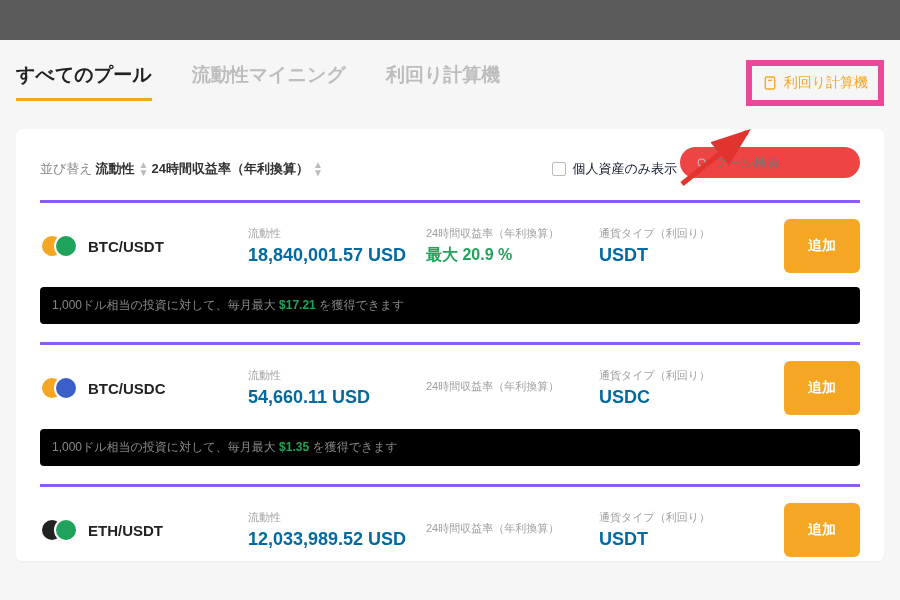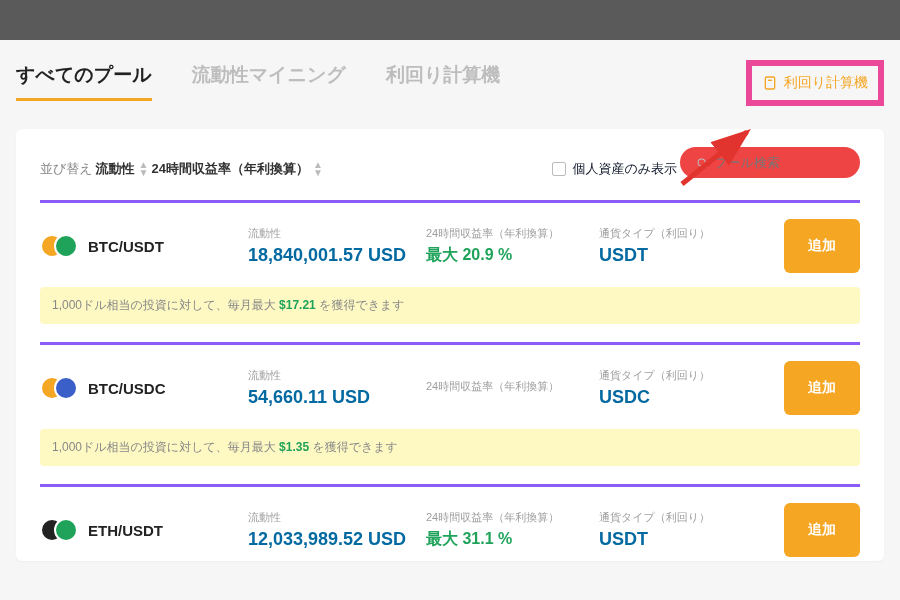--- a/index.html
+++ b/index.html
@@ -163,21 +163,21 @@
     background: #f5a623;
     color: #fff;
     border: none;
     padding: 18px 24px;
     border-radius: 6px;
     font-size: 14px;
     font-weight: 600;
     cursor: pointer;
   }
   .note {
-    background: #fef9c3;
+    background: #000000;
     border-radius: 4px;
     padding: 10px 12px;
     margin: 14px 0 18px 0;
     font-size: 12px;
     color: #888;
   }
   .note .amt { color: #1fa35a; font-weight: 700; }
 </style>
 </head>
 <body>
@@ -303,21 +303,20 @@
           <span class="c c2" style="background:#1fa35a"></span>
         </span>
         <span>ETH/USDT</span>
       </div>
       <div>
         <div class="col-label">流動性</div>
         <div class="col-value">12,033,989.52 USD</div>
       </div>
       <div>
         <div class="col-label">24時間収益率（年利換算）</div>
-        <div class="apy">最大 31.1 %</div>
       </div>
       <div>
         <div class="col-label">通貨タイプ（利回り）</div>
         <div class="col-value">USDT</div>
       </div>
       <button class="add-btn">追加</button>
     </div>
         </div>
       </div>
   </div>

